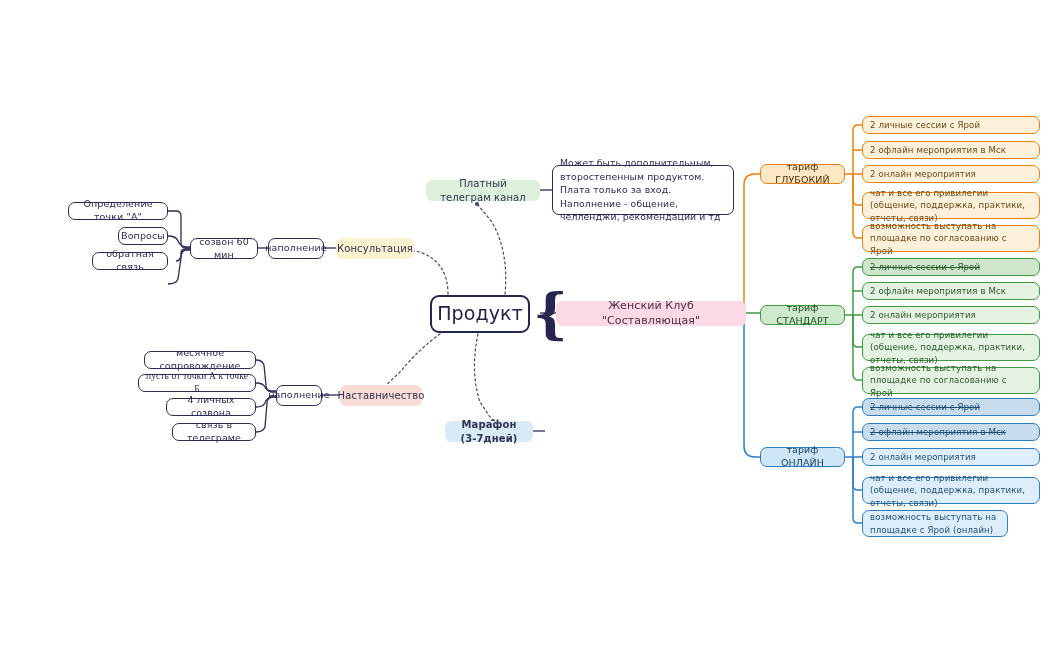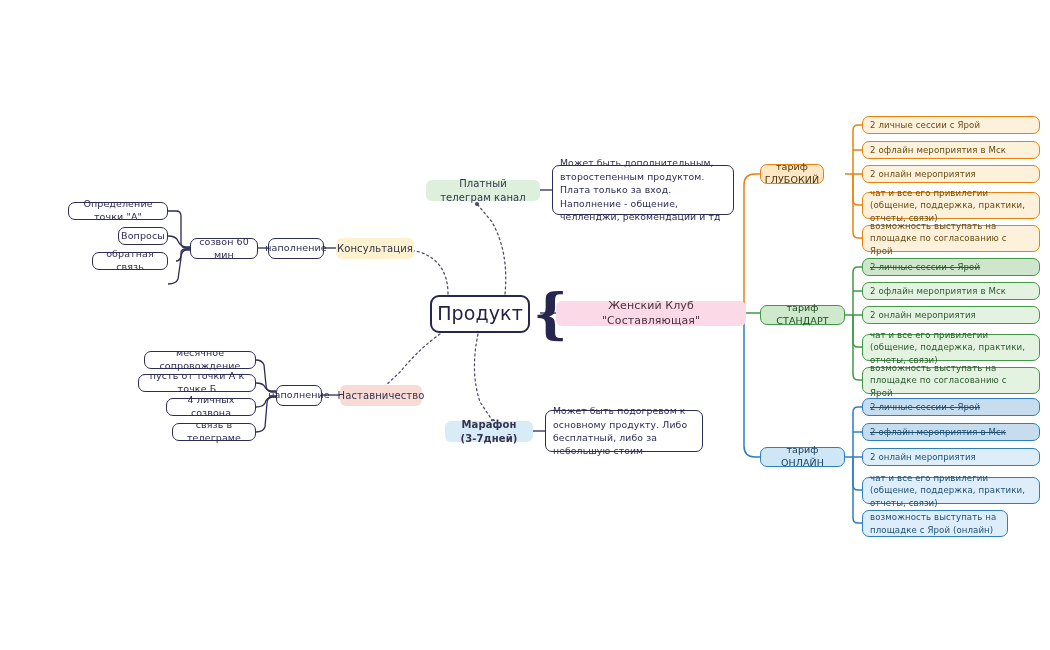--- a/index.html
+++ b/index.html
@@ -235,45 +235,42 @@
     <span>Наставничество</span>
   </div>
 
   <div class="node navy" style="left:276px; top:385px; width:46px; height:21px;">
     <span>наполнение</span>
   </div>
 
   <div class="node navy" style="left:144px; top:351px; width:112px; height:18px;">
     <span>месячное сопровождение</span>
   </div>
-  <div class="node navy" style="left:138px; top:374px; width:118px; height:18px;">
+  <div class="node navy" style="left:138px; top:374px; width:118px; height:18px;font-family:Liberation Serif, serif;">
     <span>пусть от точки А к точке Б</span>
   </div>
   <div class="node navy" style="left:166px; top:398px; width:90px; height:18px;">
     <span>4 личных созвона</span>
   </div>
   <div class="node navy" style="left:172px; top:423px; width:84px; height:18px;align-items:center;">
     <span>связь в телеграме</span>
   </div>
 
   <div class="node chip chip-green" style="left:426px; top:180px; width:114px; height:21px;">
     <span>Платный телеграм канал</span>
   </div>
   <div class="node note" style="left:552px; top:165px; width:182px; height:50px;">
     <span>Может быть дополнительным, второстепенным  продуктом. Плата только за вход. Наполнение - общение, челленджи, рекомендации и тд</span>
   </div>
 
   <div class="node chip chip-blue" style="left:445px; top:421px; width:88px; height:21px;">
     <span>Марафон (3-7дней)</span>
   </div>
-  <div class="node note" style="left:545px; top:410px; width:158px; height:42px;">
-    <span>Может быть подогревом к основному продукту. Либо бесплатный, либо за небольшую  стоим</span>
-  </div>
-
-  <div class="node tariff tariff-orange" style="left:760px; top:164px; width:64px; height:20px;">
+
+  <div class="node tariff tariff-orange" style="left:760px; top:164px; width:85px; height:20px;">
     <span>тариф ГЛУБОКИЙ</span>
   </div>
   <div class="node feat feat-orange" style="left:862px; top:116px; width:178px; height:18px;">
     <span>2 личные сессии с Ярой</span>
   </div>
   <div class="node feat feat-orange" style="left:862px; top:141px; width:178px; height:18px;">
     <span>2 офлайн мероприятия в Мск</span>
   </div>
   <div class="node feat feat-orange" style="left:862px; top:165px; width:178px; height:18px;">
     <span>2 онлайн мероприятия</span>

